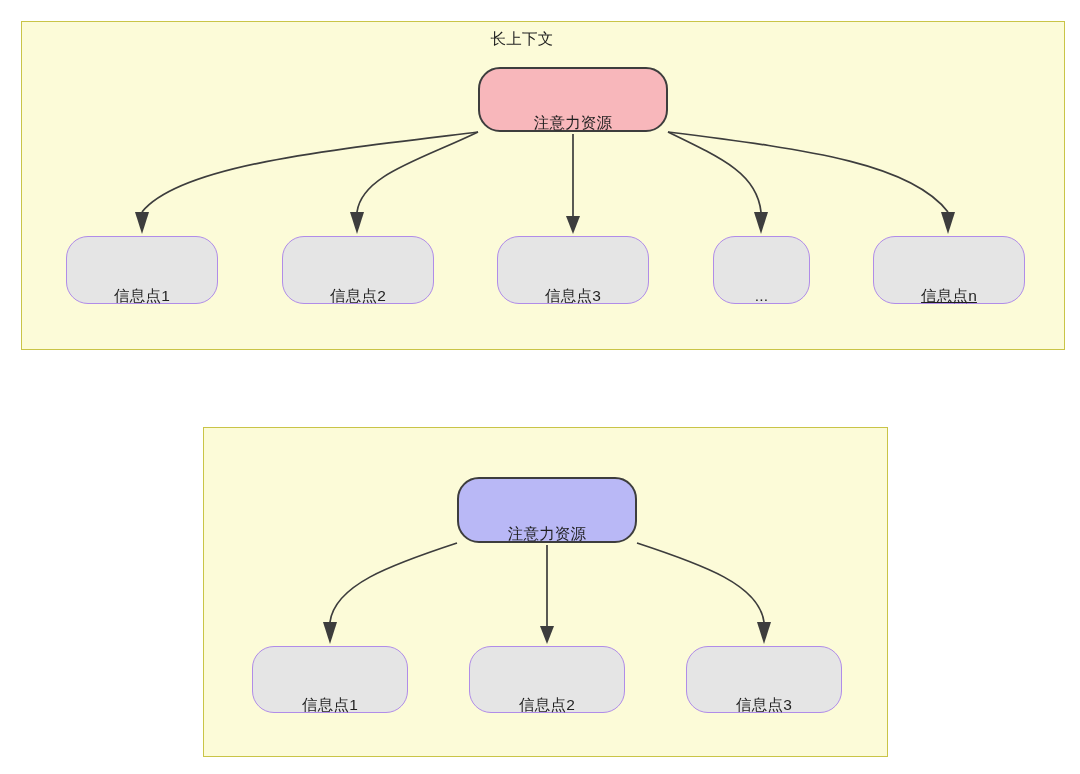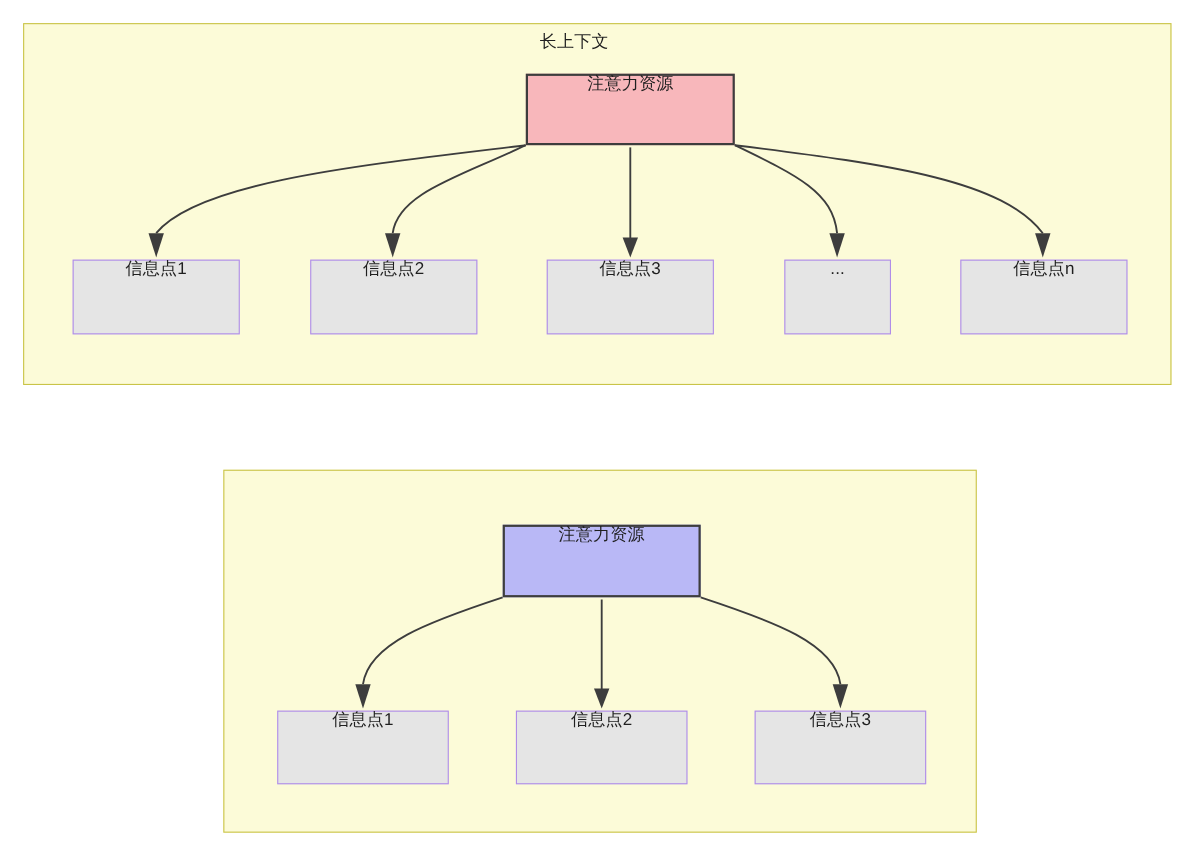--- a/index.html
+++ b/index.html
@@ -63,27 +63,28 @@
     left: 0;
     top: 429px;
     width: 685px;
   }
 
   
   .node {
     position: absolute;
     box-sizing: border-box;
     display: flex;
-    align-items: flex-start;
+    align-items: flex-end;
     justify-content: center;
     font-size: 15.5px;
     color: #1f1f1f;
     line-height: 1;
     white-space: nowrap;
     letter-spacing: 0.2px;
+    border-radius: 22px;
   }
 
   .node-attention-long {
     background: #f8b7bb;
     border: 2.2px solid #3d3d3d;
   }
   .node-attention-short {
     background: #b9b8f6;
     border: 2.2px solid #3d3d3d;
   }
@@ -92,21 +93,21 @@
     border: 1.8px solid #b08ce8;
   }
 
   
   #long-attention { left: 478px; top: 67px;  width: 190px; height: 65px; }
 
   #long-info-1 { left: 66px;  top: 236px; width: 152px; height: 68px; }
   #long-info-2 { left: 282px; top: 236px; width: 152px; height: 68px; }
   #long-info-3 { left: 497px; top: 236px; width: 152px; height: 68px; }
   #long-info-4 { left: 713px; top: 236px; width: 97px;  height: 68px; }
-  #long-info-5 { left: 873px; top: 236px; width: 152px; height: 68px; }
+  #long-info-5 { left: 873px; top: 236px; width: 152px; height: 68px; text-decoration: underline; }
 
   
   #short-attention { left: 457px; top: 477px; width: 180px; height: 66px; }
 
   #short-info-1 { left: 252px; top: 646px; width: 156px; height: 67px; }
   #short-info-2 { left: 469px; top: 646px; width: 156px; height: 67px; }
   #short-info-3 { left: 686px; top: 646px; width: 156px; height: 67px; }
 
   .edge-layer {
     position: absolute;

